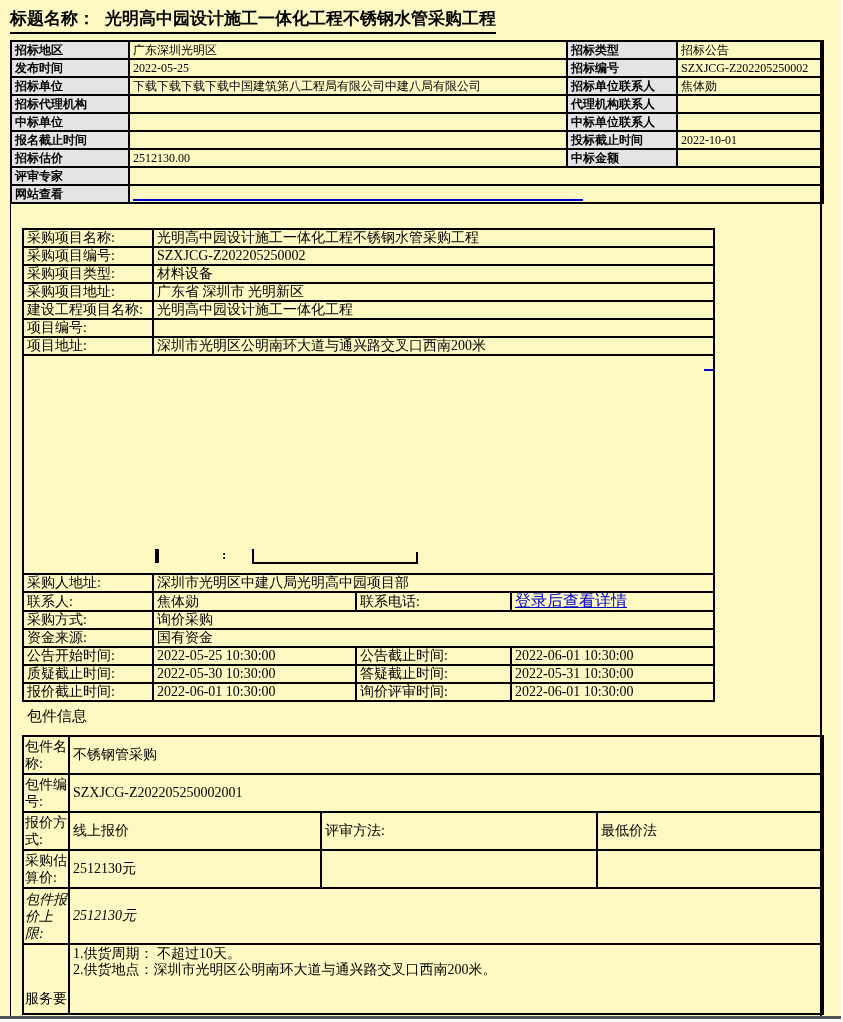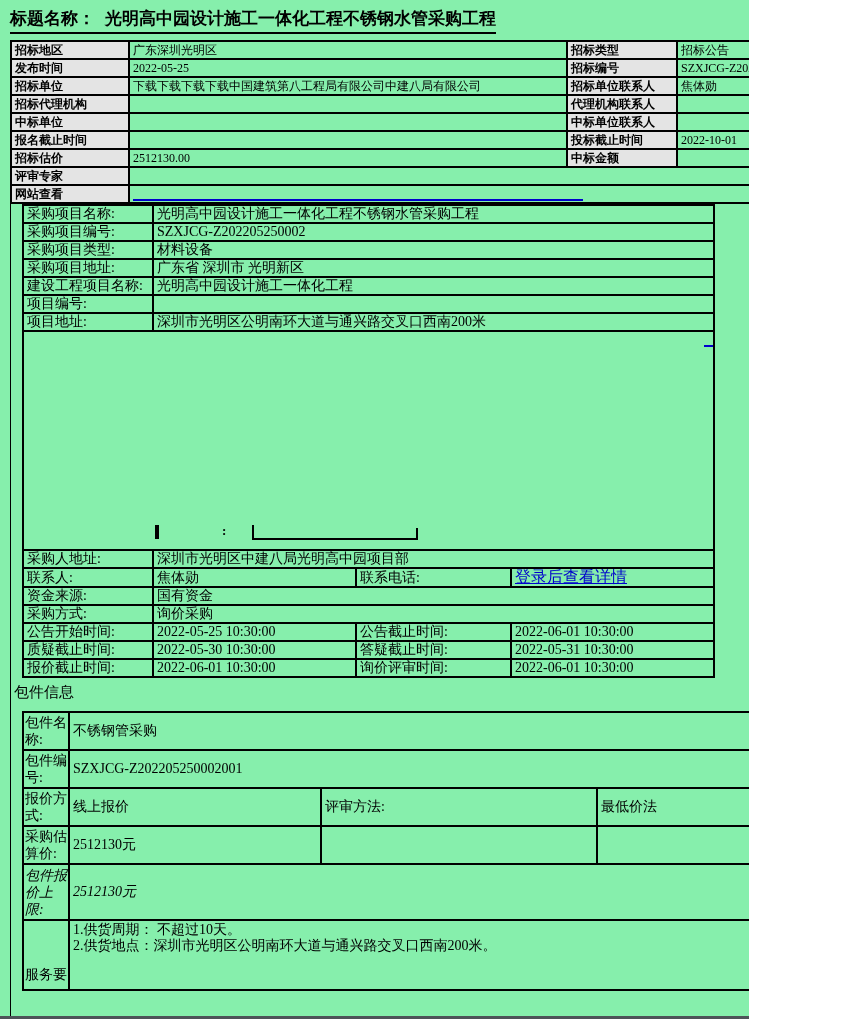--- a/index.html
+++ b/index.html
@@ -1,19 +1,19 @@
 <!DOCTYPE html>
 <html><head>
 <meta charset="utf-8">
 <style>
   * { margin:0; padding:0; box-sizing:border-box; }
   html,body { background:#fff; }
   .page {
-    position:relative; width:749px; height:1022px; overflow:hidden;
-    background:#86efac; font-family:"Liberation Serif","DejaVu Serif",serif;
+    position:relative; width:841px; height:1022px; overflow:hidden;
+    background:#fef9c3; font-family:"Liberation Serif","DejaVu Serif",serif;
     color:#000;
   }
   
   .page-title {
     position:absolute; left:10px; top:7px;
     font-family:"Liberation Sans","DejaVu Sans",sans-serif;
     font-weight:bold; font-size:17px; line-height:24px;
     border-bottom:2px solid #000; display:inline-block; padding-bottom:1px;
   }
   .page-title .tspace { padding-left:10px; }
@@ -39,40 +39,40 @@
   }
   .web-underline {
     display:inline-block; width:450px; height:12px;
     border-bottom:2px solid #0000cc; vertical-align:middle;
   }
 
   
   .announce { margin:2px 0 2px 3px; font-size:15px; line-height:17px; }
 
   
-  .project-table { width:691px; margin-left:11px; }
+  .project-table { width:691px; margin-left:11px;margin-top:24px; }
   .project-table td {
     border:2px solid #000; height:18px; font-size:14px; line-height:16px;
     padding:0 3px; vertical-align:middle;
   }
   .map-cell { height:217px !important; padding:0 !important; }
   .map-inner { position:relative; width:100%; height:217px; }
   .map-bar1 { position:absolute; left:131px; top:193px; width:4px; height:14px; background:#000; }
   .map-colon { position:absolute; left:198px; top:191px; font-size:13px; font-weight:bold; }
   .map-bar2 { position:absolute; left:228px; top:193px; width:2px; height:14px; background:#000; }
   .map-underline { position:absolute; left:228px; top:206px; width:166px; height:2px; background:#000; }
   .map-tick { position:absolute; left:392px; top:196px; width:2px; height:12px; background:#000; }
   .map-bluedash { position:absolute; left:680px; top:13px; width:9px; height:2px; background:#0000cc; }
 
   a.detail-link {
     color:#0000cc; font-size:16px; text-decoration:underline; cursor:pointer;
   }
 
   
-  .package-heading { margin:4px 0 0 3px; font-size:15px; line-height:20px; }
+  .package-heading { margin:4px 0 0 16px; font-size:15px; line-height:20px; }
   .package-table { width:800px; margin-left:11px; margin-top:9px; }
   .package-table td {
     border:2px solid #000; font-size:14px; line-height:16px;
     padding:1px 3px; vertical-align:middle;
   }
   .package-table td.plbl { white-space:normal; line-height:17px; padding:1px 1px; }
   .row-h36 td { height:36px; }
   .row-h37 td { height:37px; }
   .row-h56 td { height:56px;font-style:italic; }
   .row-h70 td { height:70px; }
@@ -209,26 +209,26 @@
         <td>采购人地址:</td>
         <td colspan="3">深圳市光明区中建八局光明高中园项目部</td>
       </tr>
       <tr>
         <td>联系人:</td>
         <td>焦体勋</td>
         <td>联系电话:</td>
         <td><a class="detail-link">登录后查看详情</a></td>
       </tr>
       <tr>
+        <td>采购方式:</td>
+        <td colspan="3">询价采购</td>
+      </tr>
+      <tr>
         <td>资金来源:</td>
         <td colspan="3">国有资金</td>
-      </tr>
-      <tr>
-        <td>采购方式:</td>
-        <td colspan="3">询价采购</td>
       </tr>
       <tr>
         <td>公告开始时间:</td>
         <td>2022-05-25 10:30:00</td>
         <td>公告截止时间:</td>
         <td>2022-06-01 10:30:00</td>
       </tr>
       <tr>
         <td>质疑截止时间:</td>
         <td>2022-05-30 10:30:00</td>

